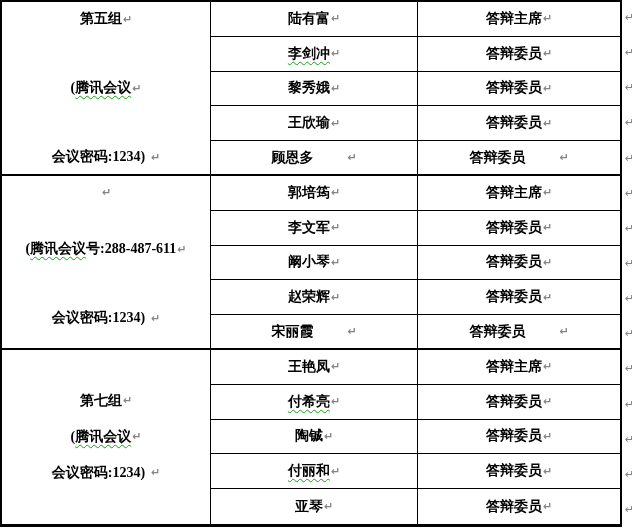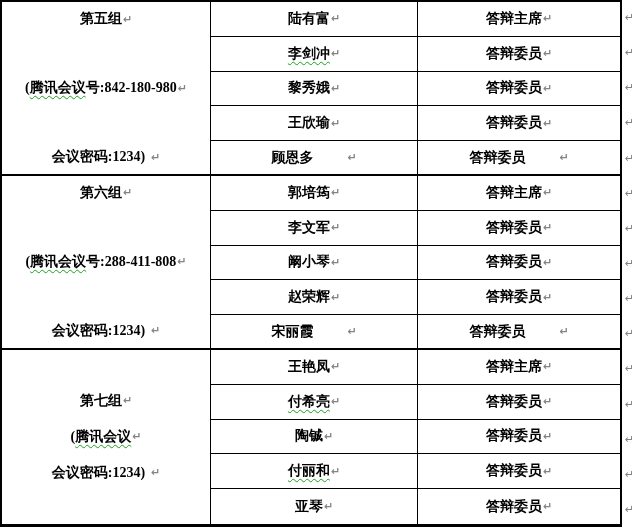--- a/index.html
+++ b/index.html
@@ -66,21 +66,20 @@
 <div class="stage">
   <div class="tbl" id="tbl">
       <div class="cell group-cell gsep">
         <div class="gline">
           <span>第五组</span>
           <span class="pmark">↵</span>
         </div>
         <div class="gline">
           <span>(</span>
           <span class="wavy">腾讯会议</span>
-          <span>号:842-180-980</span>
           <span class="pmark">↵</span>
         </div>
         <div class="gline">
           <span>会议密码:1234)</span>
           <span class="pmark spaced">↵</span>
         </div>
       </div>
       <div class="cell c2">
         <span>陆有富</span>
         <span class="pmark">↵</span>
@@ -116,27 +115,26 @@
       <div class="cell c2 gsep">
         <span>顾恩多</span>
         <span class="pmark">↵</span>
       </div>
       <div class="cell c3 gsep">
         <span>答辩委员</span>
         <span class="pmark">↵</span>
       </div>
       <div class="cell group-cell gsep">
         <div class="gline">
-          <span>第六组</span>
           <span class="pmark">↵</span>
         </div>
         <div class="gline">
           <span>(</span>
           <span class="wavy">腾讯会议</span>
-          <span>号:288-411-808</span>
+          <span>号:288-487-611</span>
           <span class="pmark">↵</span>
         </div>
         <div class="gline">
           <span>会议密码:1234)</span>
           <span class="pmark spaced">↵</span>
         </div>
       </div>
       <div class="cell c2">
         <span>郭培筠</span>
         <span class="pmark">↵</span>

